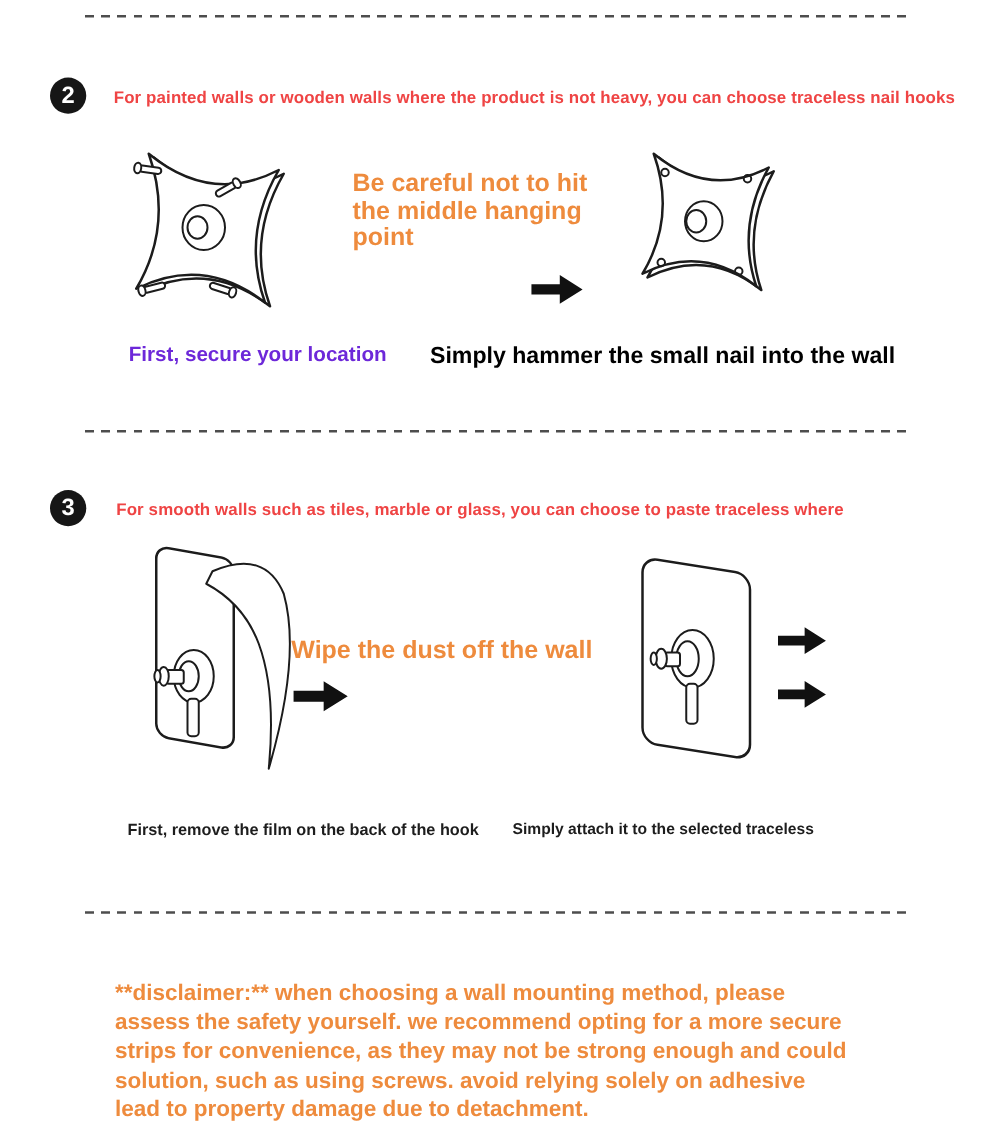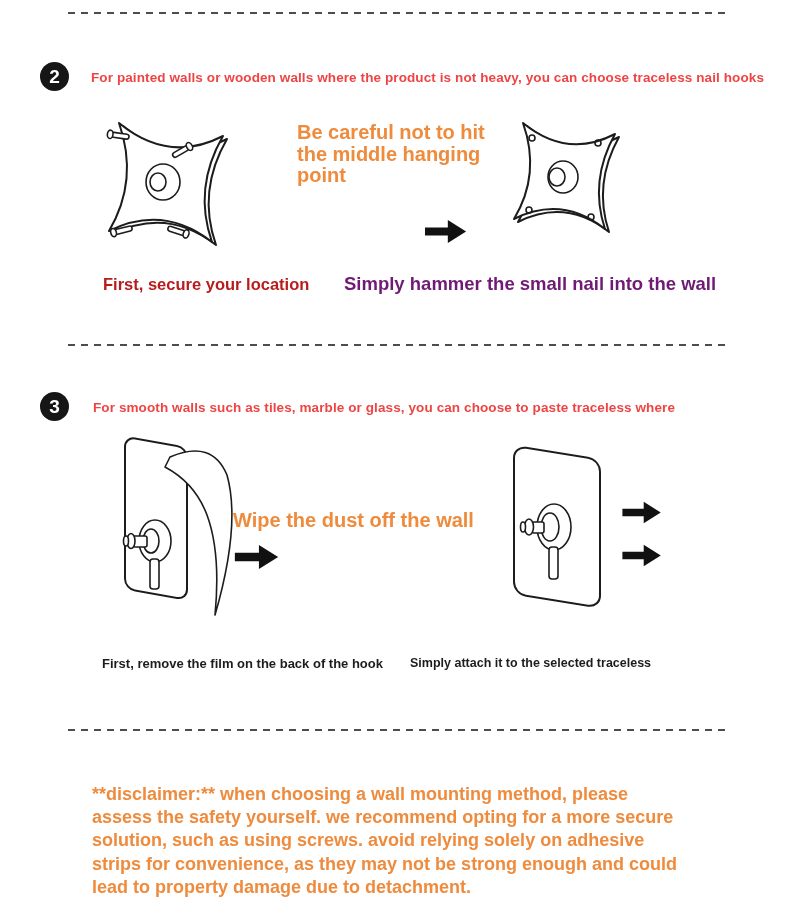--- a/index.html
+++ b/index.html
@@ -21,22 +21,22 @@
     line-height:29px;text-align:center;
   }
   .section-heading{
     position:absolute;font-size:13.5px;font-weight:bold;color:#ef4444;
     letter-spacing:0.1px;white-space:nowrap;
   }
   .note-orange{
     position:absolute;font-weight:bold;font-size:20px;line-height:21.5px;
     color:#EE8B3D;white-space:nowrap;
   }
-  .cap-medium{position:absolute;font-size:16.5px;font-weight:600;color:#b91c1c;white-space:nowrap;}
-  .cap-bold{position:absolute;font-size:18.5px;font-weight:bold;color:#701a75;white-space:nowrap;}
+  .cap-medium{position:absolute;font-size:16.5px;font-weight:600;color:#6d28d9;white-space:nowrap;}
+  .cap-bold{position:absolute;font-size:18.5px;font-weight:bold;color:#000000;white-space:nowrap;}
   .cap-small{position:absolute;font-size:13px;font-weight:bold;color:#1d1d1d;white-space:nowrap;}
   .disclaimer{
     position:absolute;left:80px;top:783px;font-size:18px;line-height:23.2px;
     font-weight:bold;color:#EE8B3D;margin-left:12px;
   }
   .illu svg{display:block;}
   .line-art{fill:#ffffff;stroke:#1c1c1c;stroke-width:2;stroke-linejoin:round;}
   .line-art-thin{fill:#ffffff;stroke:#1c1c1c;stroke-width:1.6;stroke-linejoin:round;}
   .hole{fill:none;stroke:#1c1c1c;stroke-width:1.6;}
   .arrow-shape{fill:#111111;}
@@ -71,21 +71,21 @@
         <rect class="line-art-thin" x="0" y="-2.5" width="18" height="5" rx="2.5"></rect>
         <ellipse class="line-art-thin" cx="19" cy="0" rx="2.8" ry="4.2"></ellipse>
       </g>
       <g transform="translate(69,112) rotate(18)">
         <rect class="line-art-thin" x="0" y="-2.5" width="18" height="5" rx="2.5"></rect>
         <ellipse class="line-art-thin" cx="19" cy="0" rx="2.8" ry="4.2"></ellipse>
       </g>
     </svg>
   </div>
 
-  <div class="note-orange" style="left:282px;top:122px;margin-left:15px;">
+  <div class="note-orange" style="left:282px;top:137px;">
     <div>Be careful not to hit</div>
     <div>the middle hanging</div>
     <div>point</div>
   </div>
 
   <div class="abs" style="left:425px;top:219px;">
     <svg width="42" height="25" viewBox="0 0 46 27">
       <polygon class="arrow-shape" points="0,9 25,9 25,1 45,13.5 25,26 25,18 0,18"></polygon>
     </svg>
   </div>
@@ -152,18 +152,18 @@
       <polygon class="arrow-shape" points="0,9 25,9 25,1 45,13.5 25,26 25,18 0,18"></polygon>
     </svg>
   </div>
 
   <div class="cap-small" style="left:102px;top:656px;">First, remove the film on the back of the hook</div>
   <div class="cap-small" style="left:410px;top:656px;font-size:12.5px;">Simply attach it to the selected traceless</div>
 
   <div class="disclaimer">
     <div class="nowrap">**disclaimer:** when choosing a wall mounting method, please</div>
     <div class="nowrap">assess the safety yourself. we recommend opting for a more secure</div>
+    <div class="nowrap">strips for convenience, as they may not be strong enough and could</div>
     <div class="nowrap">solution, such as using screws. avoid relying solely on adhesive</div>
-    <div class="nowrap">strips for convenience, as they may not be strong enough and could</div>
     <div class="nowrap">lead to property damage due to detachment.</div>
   </div>
 
 </div>
 
 </body></html>

